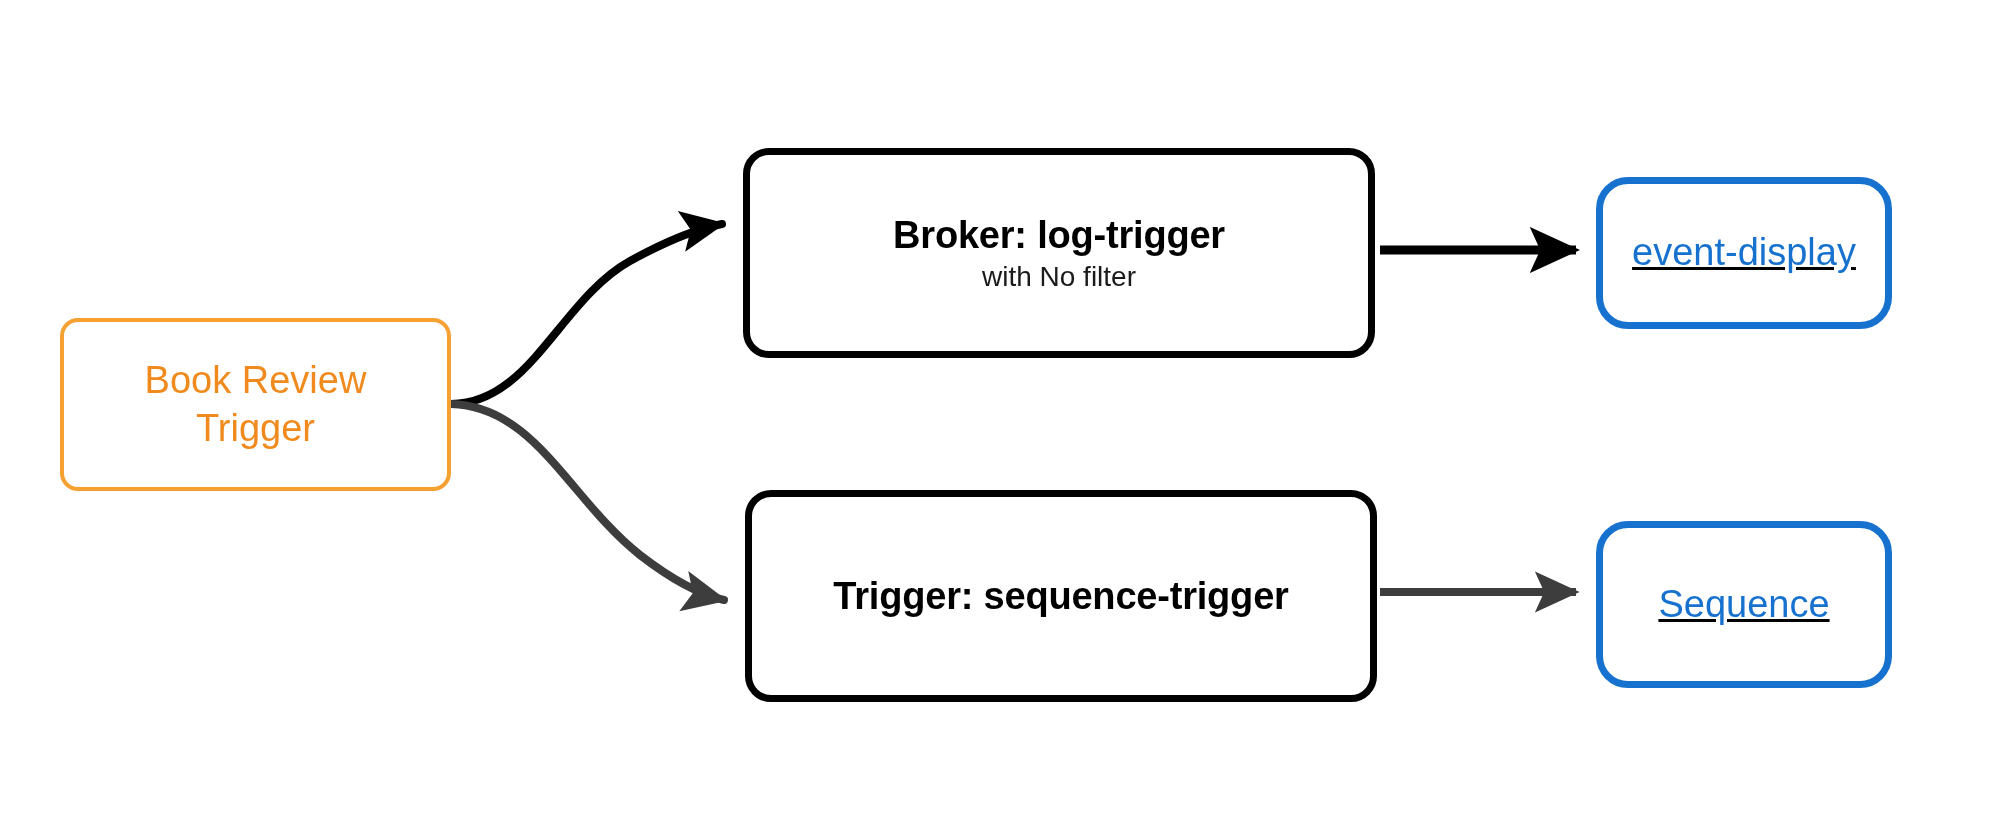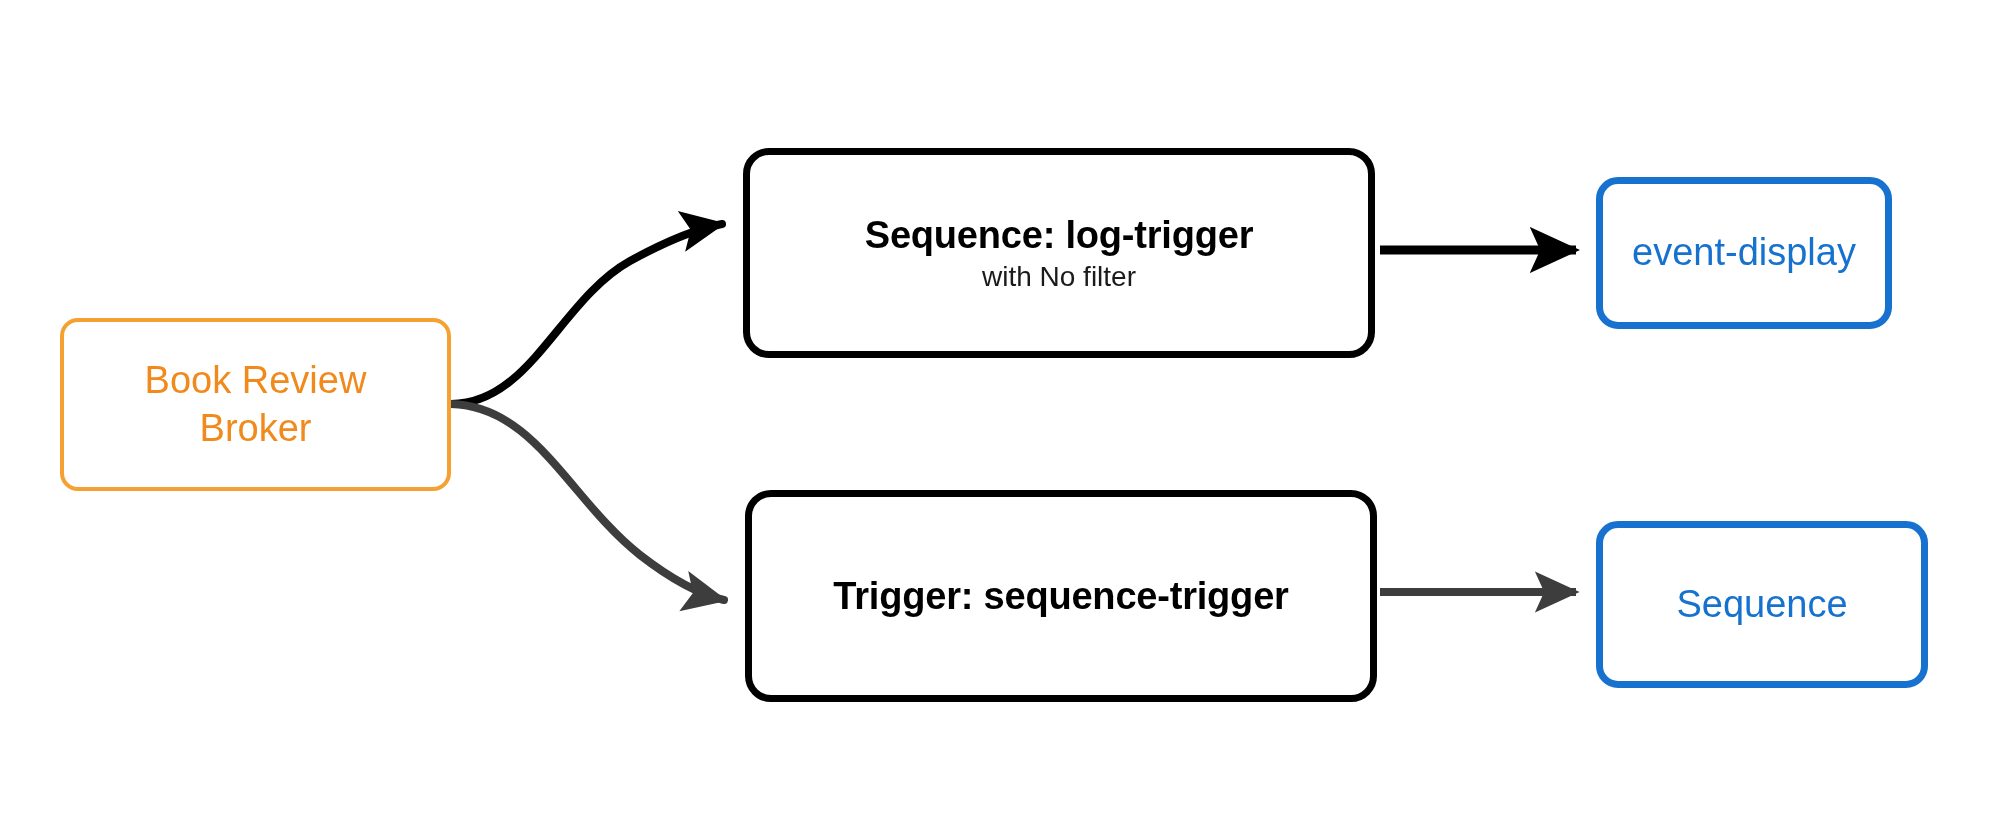--- a/index.html
+++ b/index.html
@@ -77,32 +77,33 @@
   }
   .trigger .subtitle {
     color: #1a1a1a;
     font-size: 28px;
     font-weight: 400;
     line-height: 1.28;
   }
   
   .sink {
     border: 7px solid #1672ce;
-    border-radius: 22px;
+    border-radius: 32px;
+    text-decoration: underline;
   }
   #node-event-display {
     left: 1596px;
     top: 177px;
     width: 296px;
     height: 152px;
   }
   #node-sequence {
     left: 1596px;
     top: 521px;
-    width: 332px;
+    width: 296px;
     height: 167px;
   }
   .sink .label {
     color: #1672ce;
     font-size: 38px;
     font-weight: 400;
     line-height: 1.2;
   }
 </style>
 </head>
@@ -124,25 +125,25 @@
 
     <path d="M 451 404 C 535 406, 570 500, 640 555 C 680 586, 706 596, 724 600" fill="none" stroke="#3d3d3d" stroke-width="8" stroke-linecap="round" marker-end="url(#arrow-gray)"></path>
 
     <path d="M 1380 250 L 1576 250" fill="none" stroke="#000000" stroke-width="9" stroke-linecap="butt" marker-end="url(#arrow-black)"></path>
 
     <path d="M 1380 592 L 1576 592" fill="none" stroke="#3d3d3d" stroke-width="8" stroke-linecap="butt" marker-end="url(#arrow-gray)"></path>
   </svg>
 
   <div class="node" id="node-broker">
     <div class="label">Book Review</div>
-    <div class="label">Broker</div>
+    <div class="label">Trigger</div>
   </div>
 
   <div class="node trigger" id="node-log-trigger">
-    <div class="title">Sequence: log-trigger</div>
+    <div class="title">Broker: log-trigger</div>
     <div class="subtitle">with No filter</div>
   </div>
 
   <div class="node trigger" id="node-sequence-trigger">
     <div class="title">Trigger: sequence-trigger</div>
   </div>
 
   <div class="node sink" id="node-event-display">
     <div class="label">event-display</div>
   </div>

